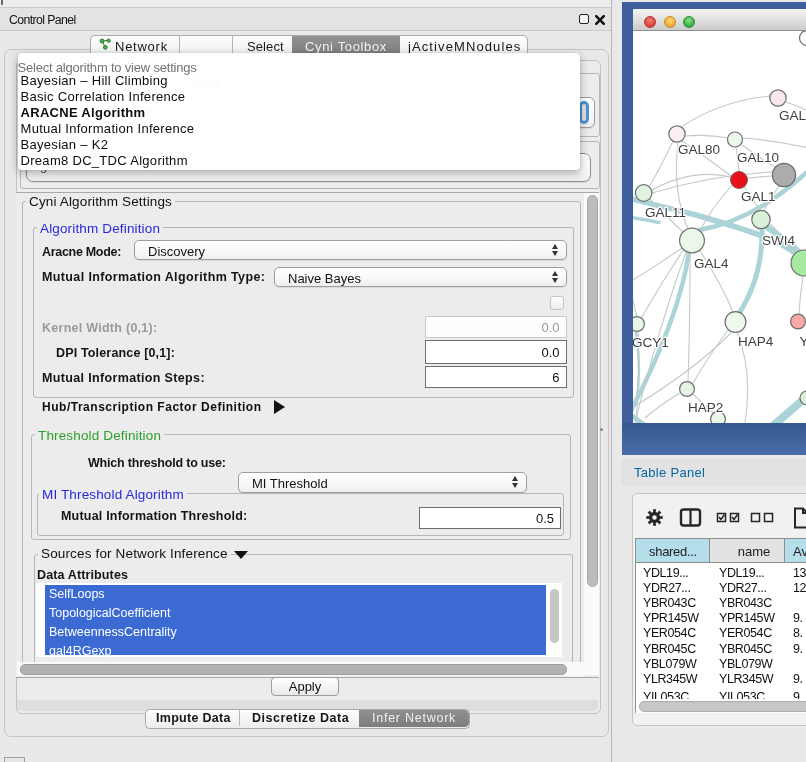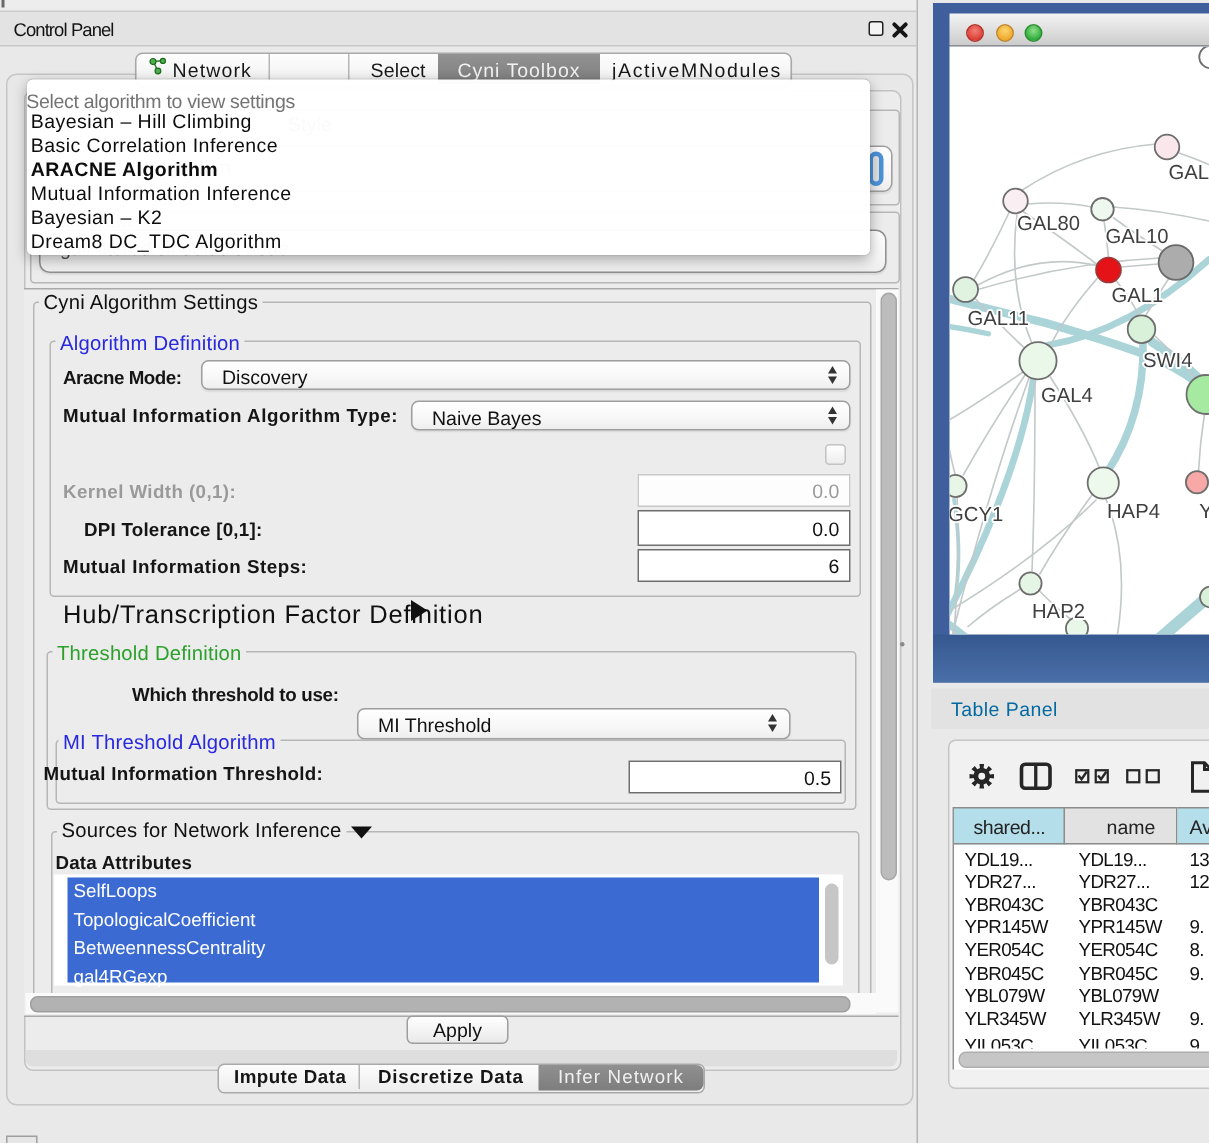--- a/index.html
+++ b/index.html
@@ -100,37 +100,37 @@
       </div>
     <div class="lbl" style="left:23px;top:153px;letter-spacing:0.16px;margin-left:16px;">DPI Tolerance [0,1]:</div>
     <div class="field" style="left:407.5px;top:147px;width:140px;height:22px;border-color:#6e6e6e;">
         <span class="fval" style="top:4px;">0.0</span>
       </div>
     <div class="lbl" style="left:25px;top:178px;letter-spacing:0.35px;">Mutual Information Steps:</div>
     <div class="field" style="left:407.5px;top:173px;width:140px;height:20px;border-color:#6e6e6e;">
         <span class="fval">6</span>
       </div>
 
-    <div class="abs" style="left:25px;top:206.5px;font-size:17px;color:#111;letter-spacing:0.52px;">Hub/Transcription Factor Definition</div>
+    <div class="abs" style="left:25px;top:206.5px;font-size:12px;color:#111;letter-spacing:0.52px;font-weight:bold;">Hub/Transcription Factor Definition</div>
     <div class="abs" style="left:257px;top:207px;width:0;height:0;border-top:7px solid transparent;border-bottom:7px solid transparent;border-left:11px solid #111;"></div>
 
     <div class="group" style="left:14px;top:241px;width:538px;height:104px;"></div>
     <div class="gtitle" style="left:18px;top:234.5px;color:#2ba12b;">Threshold Definition</div>
     <div class="lbl" style="left:71px;top:263px;">Which threshold to use:</div>
     <div class="combo" style="left:221px;top:279px;width:287px;height:18.5px;">
       <span class="ct">MI Threshold</span>
       <span class="spin" style="right:7px;top:3px;">
           <span class="up"></span>
           <span class="dn"></span>
         </span>
     </div>
 
     <div class="group" style="left:20px;top:300px;width:525px;height:41px;"></div>
     <div class="gtitle" style="left:22px;top:293.5px;color:#2828dd;">MI Threshold Algorithm</div>
-    <div class="lbl" style="left:12px;top:315.5px;letter-spacing:0.2px;">Mutual Information Threshold:</div>
+    <div class="lbl" style="left:44px;top:315.5px;letter-spacing:0.2px;">Mutual Information Threshold:</div>
     <div class="field" style="left:402px;top:313.5px;width:140px;height:20.5px;border-color:#6e6e6e;">
         <span class="fval">0.5</span>
       </div>
 
     <div class="group" style="left:16.5px;top:361px;width:537px;height:120px;"></div>
     <div class="gtitle" style="left:21px;top:352.5px;">Sources for Network Inference</div>
     <div class="abs" style="left:217px;top:358px;width:0;height:0;border-left:7.5px solid transparent;border-right:7.5px solid transparent;border-top:8.5px solid #111;"></div>
     <div class="lbl" style="left:20px;top:375px;letter-spacing:0.13px;">Data Attributes</div>
     <div class="abs" style="left:19px;top:390px;width:526px;height:73.5px;background:#fff;"></div>
     <div class="abs" style="left:28px;top:391.5px;width:501px;height:70px;background:#3b6bd2;"></div>

